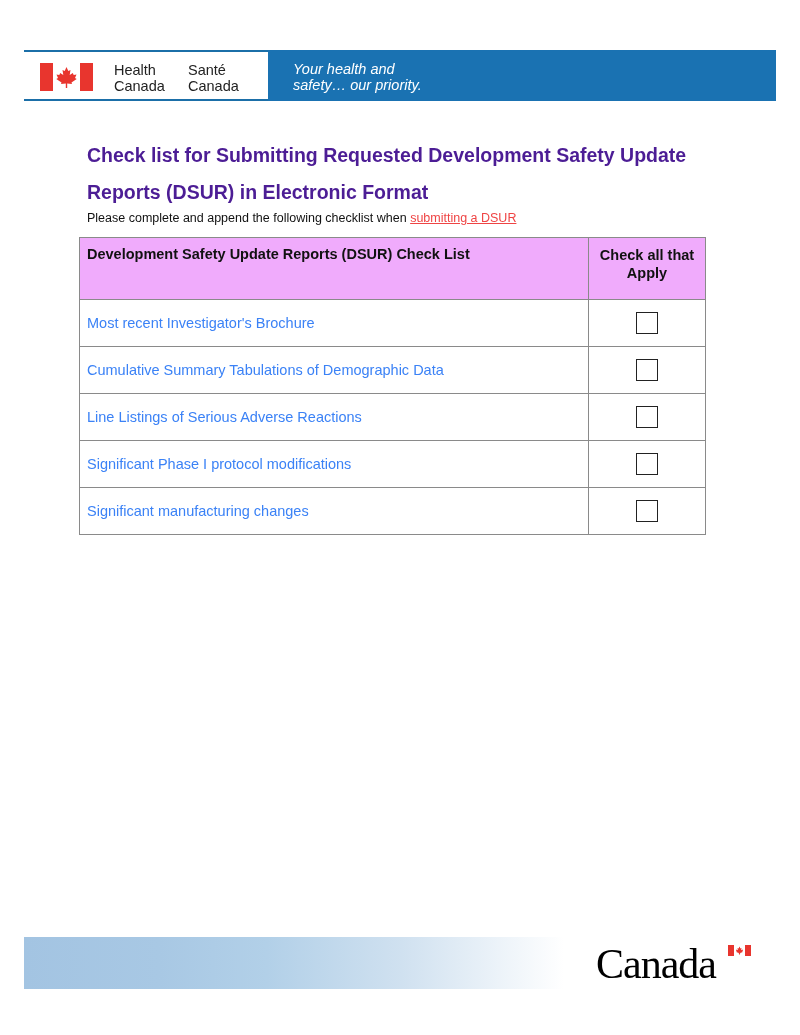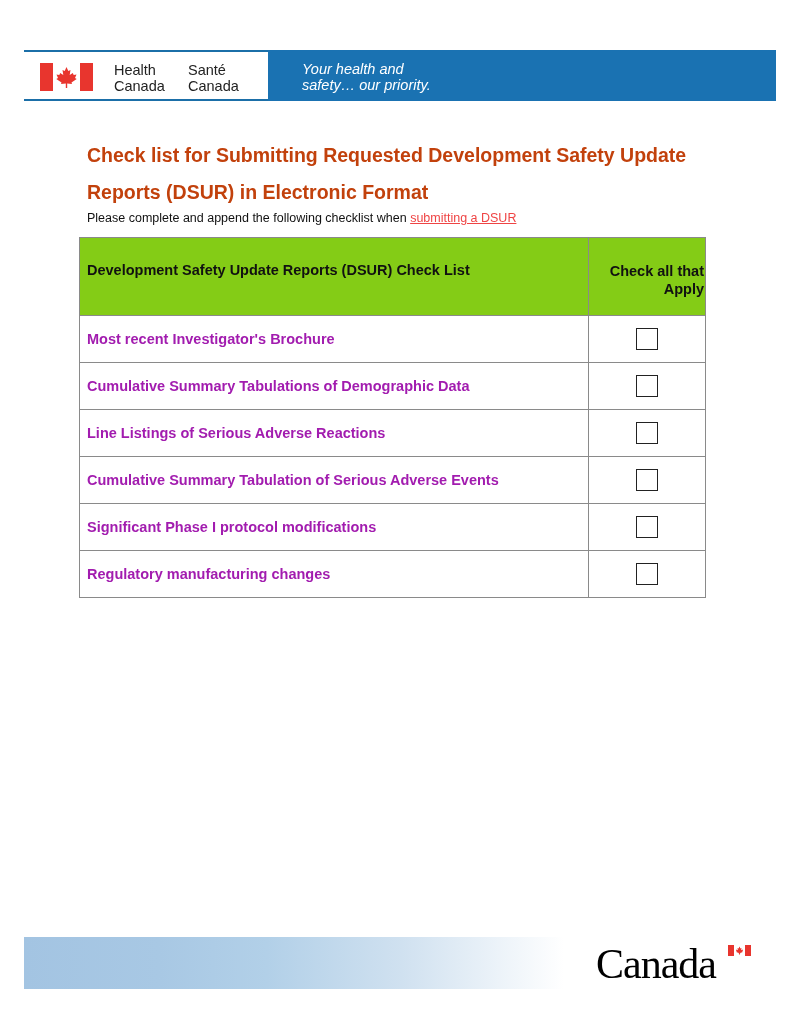--- a/index.html
+++ b/index.html
@@ -10,35 +10,35 @@
     .banner { position:absolute; left:24px; top:50px; width:752px; height:50px; }
     .banner-line-top { position:absolute; left:0; top:0; width:244px; height:2px; background:#1b6fa8; }
     .banner-line-bottom { position:absolute; left:0; top:49px; width:244px; height:2px; background:#1b6fa8; }
     .banner-white { position:absolute; left:0; top:2px; width:244px; height:46px; background:#fff; }
     .flag { position:absolute; left:16px; top:11px; width:53px; height:28px; }
     .dept { position:absolute; top:10px; font-size:14.5px; line-height:16px; color:#222; }
     .dept.en { left:90px; }
     .dept.fr { left:164px; }
     .banner-blue { position:absolute; left:244px; top:0; width:508px; height:51px; background:#1a72b2; }
     .slogan { position:absolute; top:11px; font-size:14.5px; line-height:16px; font-style:italic; color:#fff; }
-    .slogan.en { left:34px; }
+    .slogan.en { left:25px; }
     .slogan.fr { left:183px; }
 
     
-    .title { position:absolute; left:87px; top:137px; width:640px; font-size:19.5px; font-weight:bold; line-height:37px; color:#c2410c; }
+    .title { position:absolute; left:87px; top:137px; width:640px; font-size:19.5px; font-weight:bold; line-height:37px; color:#4c1d95; }
     .intro { position:absolute; left:87px; top:211px; font-size:12.5px; color:#111; }
     .intro a { color:#ef4444; text-decoration:underline; }
 
     
     table.check { position:absolute; left:79px; top:237px; width:627px; border-collapse:collapse; }
     table.check th, table.check td { border:1px solid #8a8a8a; font-size:14.5px; }
-    table.check th { background:#84cc16; font-weight:bold; color:#111; height:52px; vertical-align:top; padding-top:24px; }
+    table.check th { background:#f0abfc; font-weight:bold; color:#111; height:52px; vertical-align:top; padding-top:8px; }
     table.check th.col1 { text-align:left; padding-left:7px; width:500px; }
-    table.check th.col2 { text-align:right; line-height:18px; }
-    table.check td.item { padding-left:7px; padding-right:6px; line-height:18px; height:44px; color:#a21caf;font-weight:bold; }
+    table.check th.col2 { text-align:center; line-height:18px; }
+    table.check td.item { padding-left:7px; padding-right:6px; line-height:18px; height:44px; color:#3b82f6; }
     table.check td.item.tall { height:62px; }
     table.check td.box { text-align:center; vertical-align:middle; }
     .cb { display:inline-block; width:20px; height:20px; border:1.5px solid #222; background:#fff; vertical-align:middle; }
 
     
     .footer-bar { position:absolute; left:24px; top:937px; width:540px; height:52px;
       background:linear-gradient(to right, #a3c4e2 0%, #a8c8e4 25%, #b2d0e8 45%, #d0e1f0 70%, #ffffff 100%); }
     .wordmark { position:absolute; left:596px; top:940px; font-family:"Liberation Serif", serif; font-size:42px; color:#000; letter-spacing:-1px; }
     .wm-flag { position:absolute; left:728px; top:945px; width:23px; height:11px; }
   </style>
@@ -92,29 +92,25 @@
     </tr>
     <tr>
       <td class="item">Cumulative Summary Tabulations of Demographic Data</td>
       <td class="box"><span class="cb"></span></td>
     </tr>
     <tr>
       <td class="item">Line Listings of Serious Adverse Reactions</td>
       <td class="box"><span class="cb"></span></td>
     </tr>
     <tr>
-      <td class="item">Cumulative Summary Tabulation of Serious Adverse Events</td>
-      <td class="box"><span class="cb"></span></td>
-    </tr>
-    <tr>
       <td class="item">Significant Phase I protocol modifications</td>
       <td class="box"><span class="cb"></span></td>
     </tr>
     <tr>
-      <td class="item">Regulatory manufacturing changes</td>
+      <td class="item">Significant manufacturing changes</td>
       <td class="box"><span class="cb"></span></td>
     </tr>
   </tbody>
 </table>
 
 <div class="footer-bar"></div>
 <div class="wordmark">Canada</div>
 <svg class="wm-flag" viewBox="0 0 23 11">
   <rect x="0" y="0" width="6" height="11" fill="#e8352e"></rect>
   <rect x="17" y="0" width="6" height="11" fill="#e8352e"></rect>

